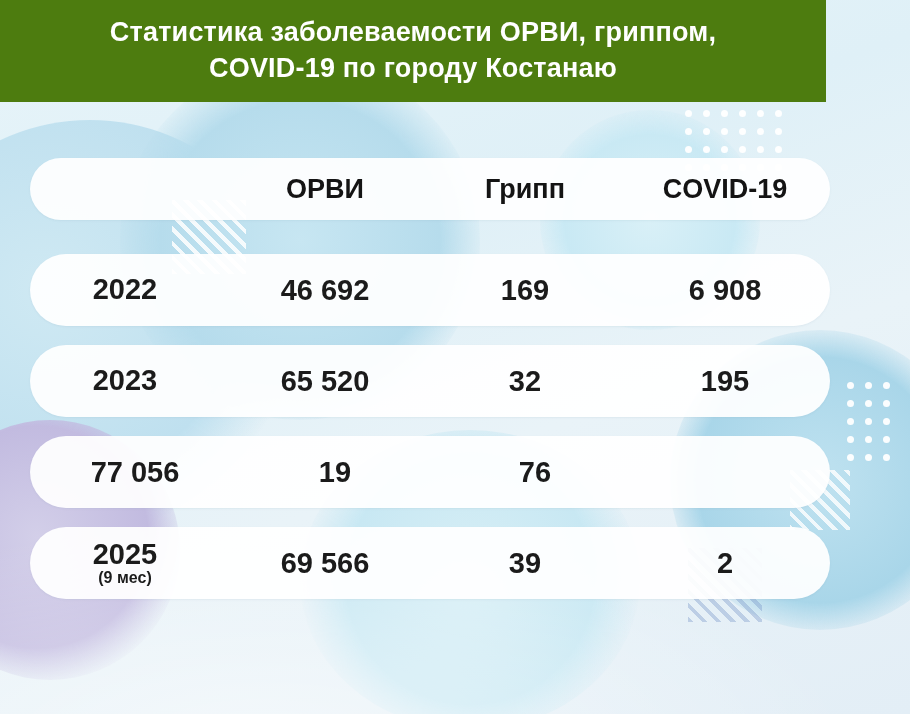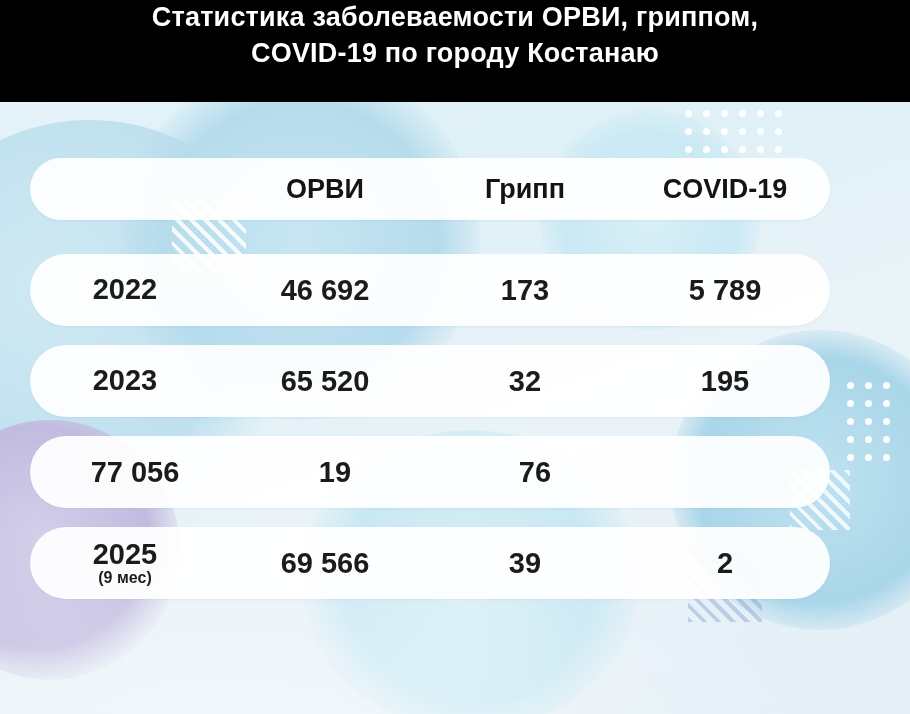--- a/index.html
+++ b/index.html
@@ -124,25 +124,25 @@
     background-image: repeating-linear-gradient(45deg,
         rgba(255,255,255,0.8) 0px, rgba(255,255,255,0.8) 4px,
         rgba(255,255,255,0) 4px, rgba(255,255,255,0) 10px);
   }
 
   
   .title-bar {
     position: absolute;
     left: 0;
     top: 0;
-    width: 910px;
+    width: 826px;
     height: 102px;
-    background: #000000;
+    background: #4d7c0f;
     display: flex;
-    align-items: flex-start;
+    align-items: center;
     justify-content: center;
     z-index: 5;
   }
   .title-text {
     color: #ffffff;
     font-size: 27px;
     font-weight: bold;
     line-height: 1.32;
     text-align: center;
     letter-spacing: 0.2px;
@@ -283,22 +283,22 @@
       <div class="cell cell-v2">Грипп</div>
       <div class="cell cell-v3">COVID-19</div>
     </div>
 
     <div class="row data-row">
       <div class="cell cell-year">
         <span>2022</span>
         <span class="year-note"></span>
       </div>
       <div class="cell cell-v1">46 692</div>
-      <div class="cell cell-v2">173</div>
-      <div class="cell cell-v3">5 789</div>
+      <div class="cell cell-v2">169</div>
+      <div class="cell cell-v3">6 908</div>
     </div>
 
     <div class="row data-row">
       <div class="cell cell-year">
         <span>2023</span>
         <span class="year-note"></span>
       </div>
       <div class="cell cell-v1">65 520</div>
       <div class="cell cell-v2">32</div>
       <div class="cell cell-v3">195</div>

